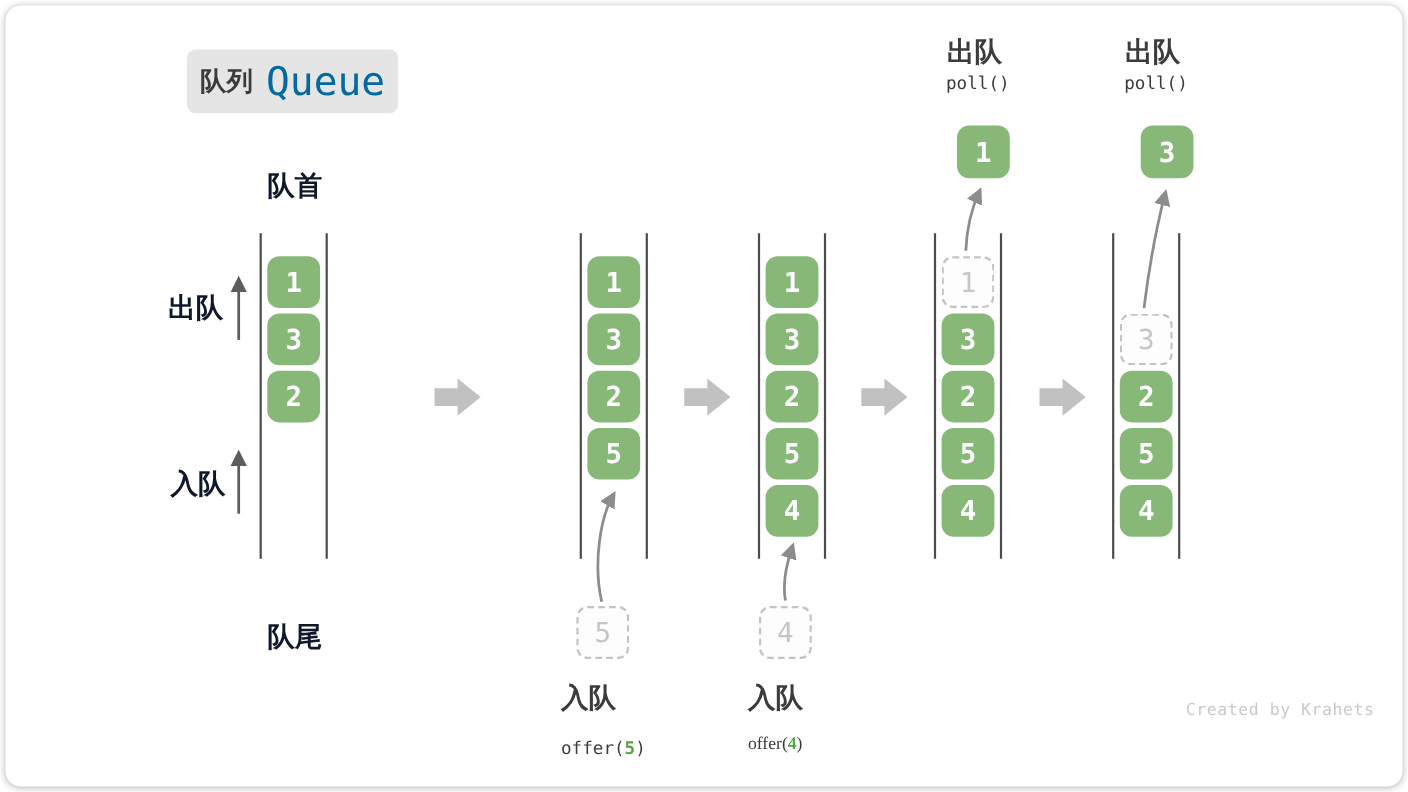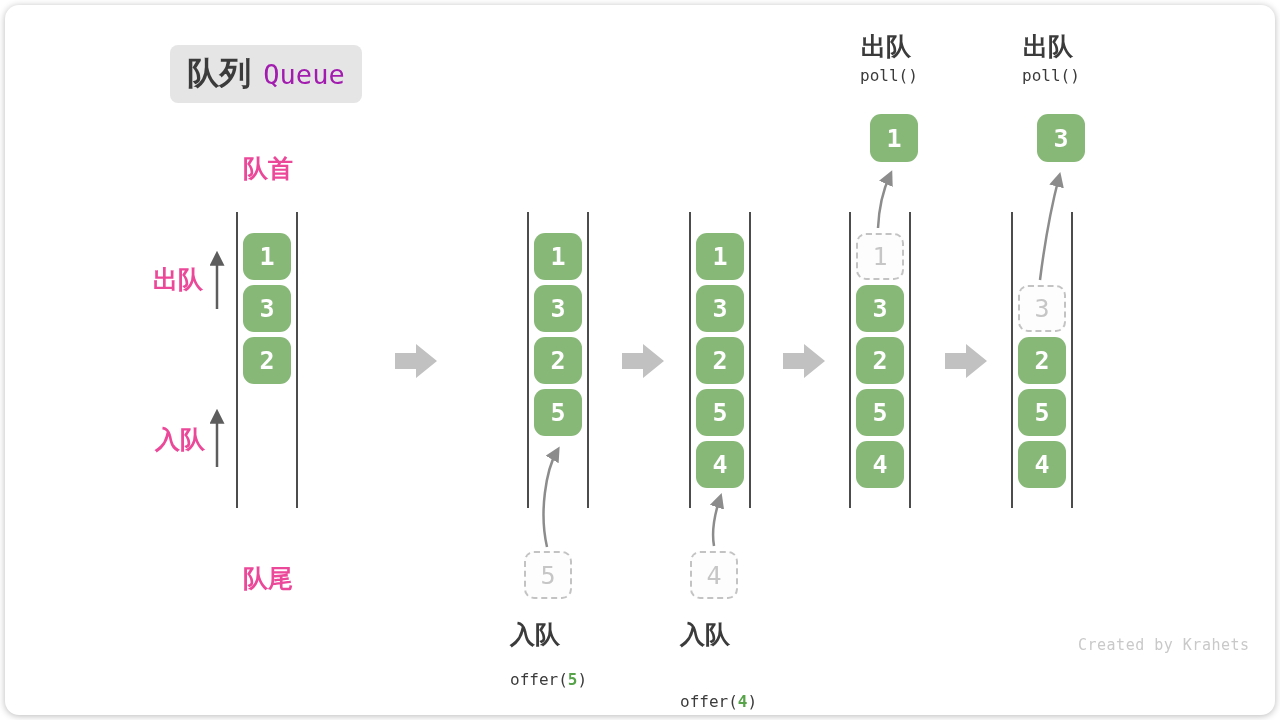--- a/index.html
+++ b/index.html
@@ -23,28 +23,28 @@
     position: absolute;
     left: 170px; top: 45px;
     width: 192px; height: 58px;
     background: #e5e5e5;
     border-radius: 8px;
     display: flex;
     align-items: center;
     justify-content: center;
     gap: 12px;
   }
-  .badge-zh { font-size: 32px; font-weight: bold; color: #3b3b3b; }
-  .badge-en { font-family: "DejaVu Sans Mono", monospace; font-size: 27px; color: #a21caf; }
+  .badge-zh { font-size: 24px; font-weight: bold; color: #3b3b3b; }
+  .badge-en { font-family: "DejaVu Sans Mono", monospace; font-size: 36px; color: #0369a1; }
 
   .zh-label {
     position: absolute;
     font-size: 25px;
     font-weight: bold;
-    color: #ec4899;
+    color: #0f172a;
     white-space: nowrap;
     font-family: Liberation Serif, serif;
   }
   .centered62 { width: 62px; text-align: center; }
 
   .qcol {
     position: absolute;
     top: 212px;
     width: 62px;
     height: 296px;
@@ -209,16 +209,16 @@
     <div class="qbox slot4">4</div>
   </div>
   <div class="free-box" style="left:1037px; top:114px;">3</div>
   <div class="op-zh" style="left:1023px; top:30px;">出队</div>
   <div class="op-code" style="left:1022px; top:66px;">poll()</div>
 
   <div class="op-zh" style="left:510px; top:618px;">入队</div>
   <div class="op-code" style="left:510px; top:654px;margin-top:16px;"><span>offer(</span><span class="arg">5</span><span>)</span></div>
 
   <div class="op-zh" style="left:680px; top:618px;">入队</div>
-  <div class="op-code" style="left:680px; top:692px;"><span>offer(</span><span class="arg">4</span><span>)</span></div>
+  <div class="op-code" style="left:680px; top:668px;font-family:Liberation Serif, serif;"><span>offer(</span><span class="arg">4</span><span>)</span></div>
 
   <div class="watermark">Created by Krahets</div>
 </div>
 
 </body></html>

